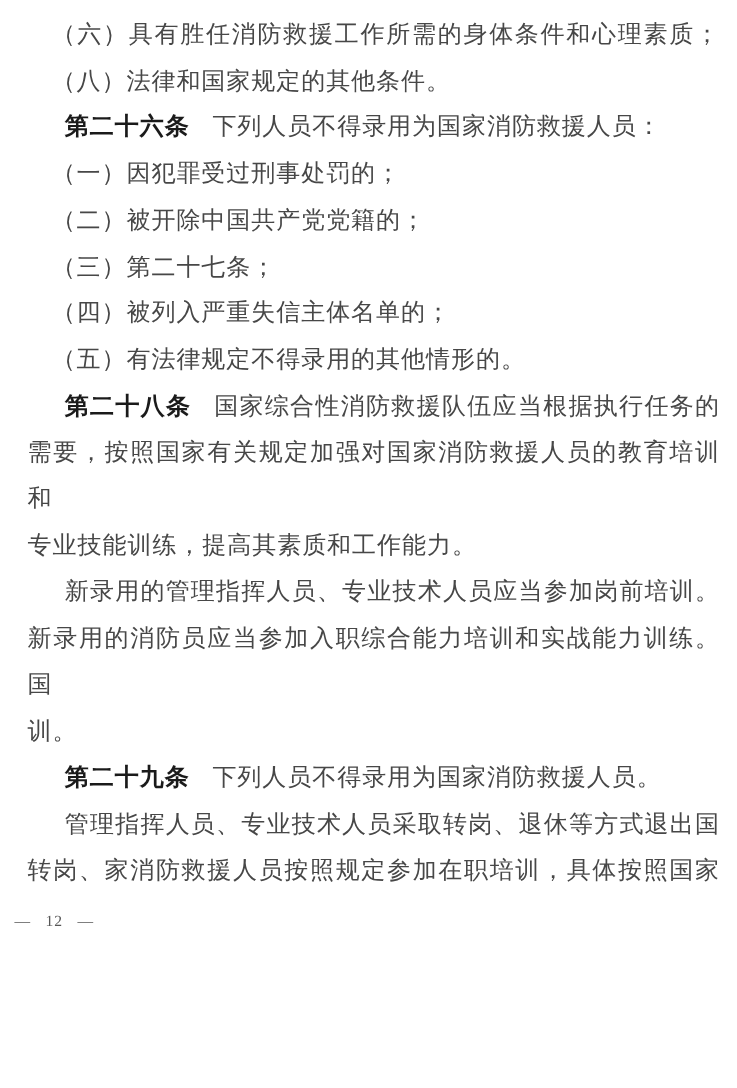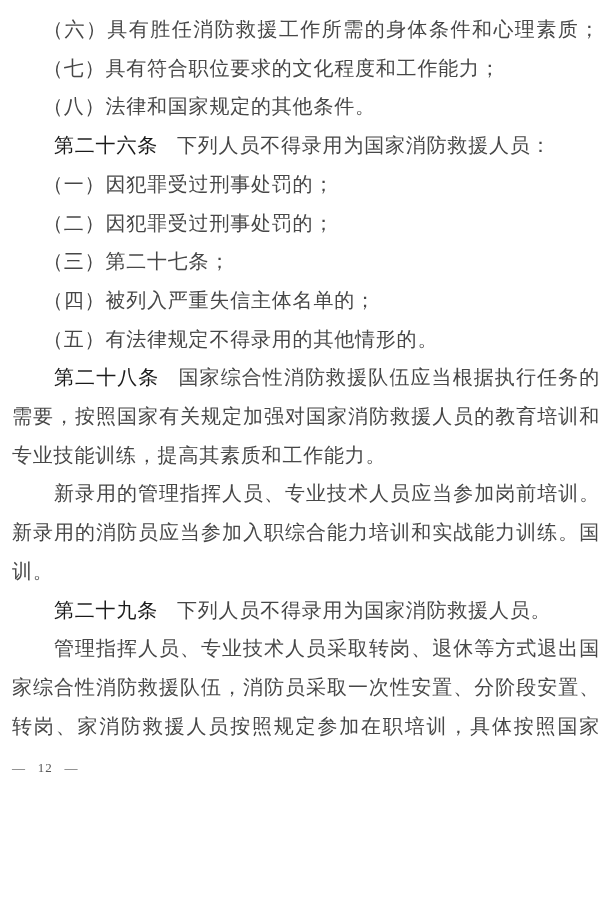--- a/index.html
+++ b/index.html
@@ -25,63 +25,61 @@
     line-height: 38.7px;
     letter-spacing: 0.8px;
     color: #474747;
     text-align: left;
   }
   
   .line.item { padding-left: 31px; }
   
   .line.article, .line.para { padding-left: 42px; }
   
-  .line.wrap { padding-left: 0; }
+  .line.wrap { padding-left: 0; margin-left: 11px; }
   
   .line.j {
     text-align: justify;
     text-align-last: justify;
     text-justify: inter-character;
   }
   .term {
     font-family: "Liberation Sans", "DejaVu Sans", sans-serif;
-    font-weight: normal;
+    font-weight: bold;
     color: #1a1a1a;
     margin-right: 19px;
   }
   .footer {
     margin-top: 4px;
     font-size: 13px;
     line-height: 38.7px;
     letter-spacing: 0.8px;
     color: #565656;
     word-spacing: 8px;
   }
 </style>
 </head>
 <body>
 
 <div class="page">
   <div id="doc-lines">
       <div class="line item j"><span>（六）具有胜任消防救援工作所需的身体条件和心理素质；</span></div>
-      <div class="line item"><span>（七）具有符合职位要求的文化程度和工作能力；</span></div>
       <div class="line item"><span>（八）法律和国家规定的其他条件。</span></div>
       <div class="line article"><span class="term">第二十六条</span><span>下列人员不得录用为国家消防救援人员：</span></div>
       <div class="line item"><span>（一）因犯罪受过刑事处罚的；</span></div>
-      <div class="line item"><span>（二）因犯罪受过刑事处罚的；</span></div>
+      <div class="line item"><span>（二）被开除中国共产党党籍的；</span></div>
       <div class="line item"><span>（三）第二十七条；</span></div>
       <div class="line item"><span>（四）被列入严重失信主体名单的；</span></div>
       <div class="line item"><span>（五）有法律规定不得录用的其他情形的。</span></div>
       <div class="line article j"><span class="term">第二十八条</span><span>国家综合性消防救援队伍应当根据执行任务的</span></div>
       <div class="line wrap j"><span>需要，按照国家有关规定加强对国家消防救援人员的教育培训和</span></div>
       <div class="line wrap"><span>专业技能训练，提高其素质和工作能力。</span></div>
       <div class="line para j"><span>新录用的管理指挥人员、专业技术人员应当参加岗前培训。</span></div>
       <div class="line wrap j"><span>新录用的消防员应当参加入职综合能力培训和实战能力训练。国</span></div>
       <div class="line wrap"><span>训。</span></div>
       <div class="line article"><span class="term">第二十九条</span><span>下列人员不得录用为国家消防救援人员。</span></div>
       <div class="line para j"><span>管理指挥人员、专业技术人员采取转岗、退休等方式退出国</span></div>
-      <div class="line wrap j"><span>家综合性消防救援队伍，消防员采取一次性安置、分阶段安置、</span></div>
       <div class="line wrap j"><span>转岗、家消防救援人员按照规定参加在职培训，具体按照国家</span></div>
     </div>
   <div class="footer">
     <span>— 12 —</span>
   </div>
 </div>
 
 </body></html>

